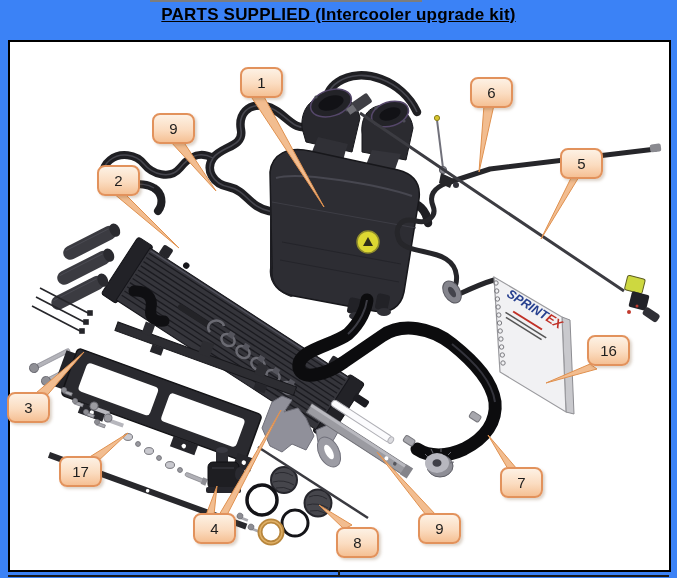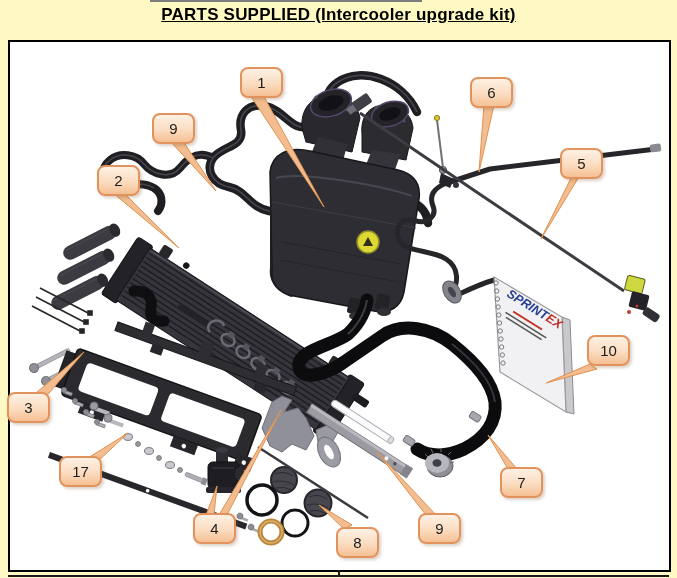--- a/index.html
+++ b/index.html
@@ -1,16 +1,16 @@
 <!DOCTYPE html>
 <html><head>
 <meta charset="utf-8">
 <style>
   html,body{margin:0;padding:0;background:#fff;}
-  .stage{position:relative;width:677px;height:578px;background:#fef9c3;overflow:hidden;
+  .stage{position:relative;width:677px;height:578px;background:#3b82f6;overflow:hidden;
          font-family:"Liberation Sans",sans-serif;}
   .top-sliver{position:absolute;left:150px;top:0;width:272px;height:2px;background:#7d7d7d;}
   .title{position:absolute;left:0;top:5px;width:100%;margin:0;text-align:center;
          font-size:17px;font-weight:bold;text-decoration:underline;color:#000;
          font-family:"Liberation Sans",sans-serif;letter-spacing:.2px;}
   .diagram-box{position:absolute;left:8px;top:40px;width:659px;height:528px;
          border:2px solid #000;background:#fff;}
   .scene{position:absolute;left:0;top:0;width:677px;height:578px;}
   .callout{position:absolute;box-sizing:border-box;width:43px;height:31px;
          border:2px solid #e2925c;border-radius:8px;
@@ -387,17 +387,17 @@
   <div class="callout c2">2</div>
   <div class="callout c3">3</div>
   <div class="callout c4">4</div>
   <div class="callout c5">5</div>
   <div class="callout c6">6</div>
   <div class="callout c7">7</div>
   <div class="callout c8">8</div>
   <div class="callout c9a">9</div>
   <div class="callout c9b">9</div>
   <div class="callout c10">17</div>
-  <div class="callout c11">10</div>
+  <div class="callout c11">16</div>
 
   <div class="footer-line"></div>
   <div class="footer-tick"></div>
 </div>
 
 </body></html>

